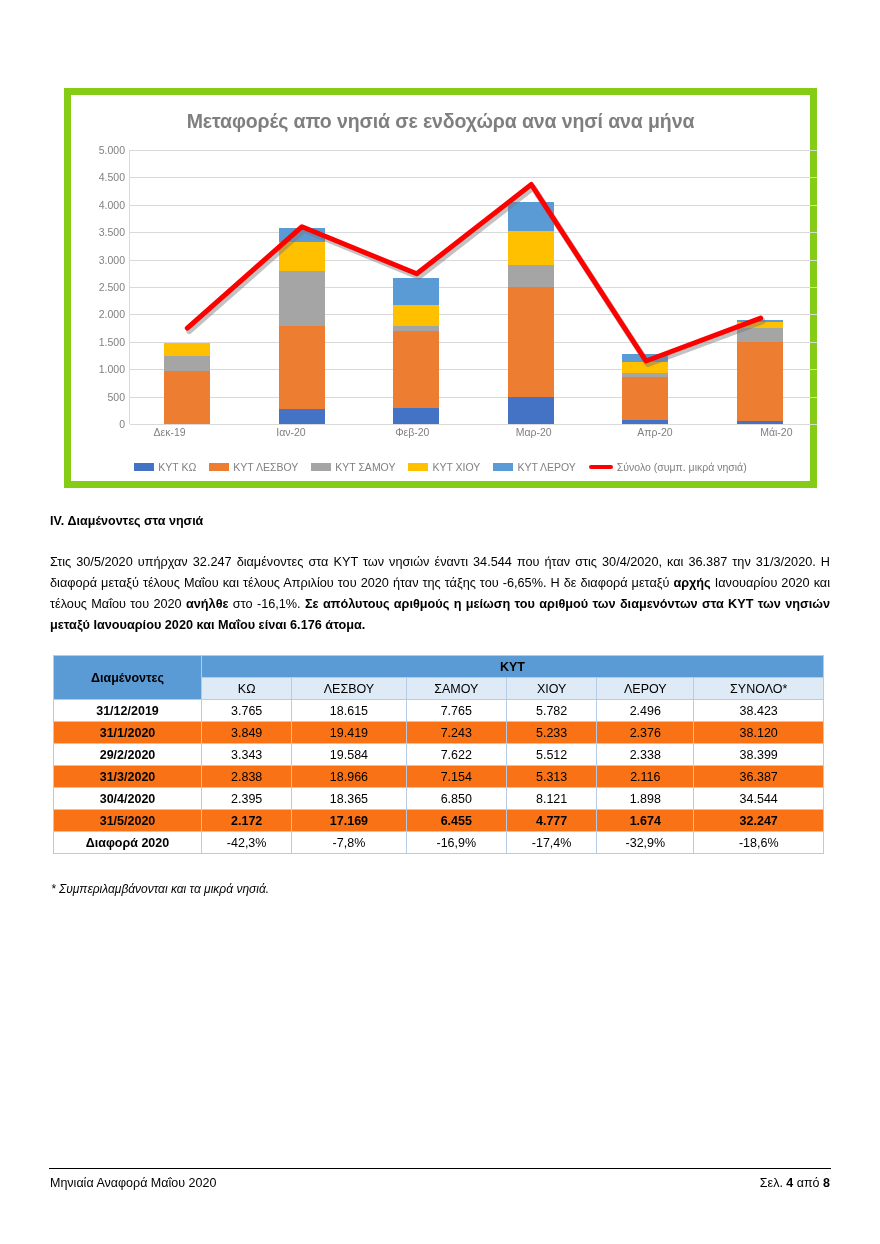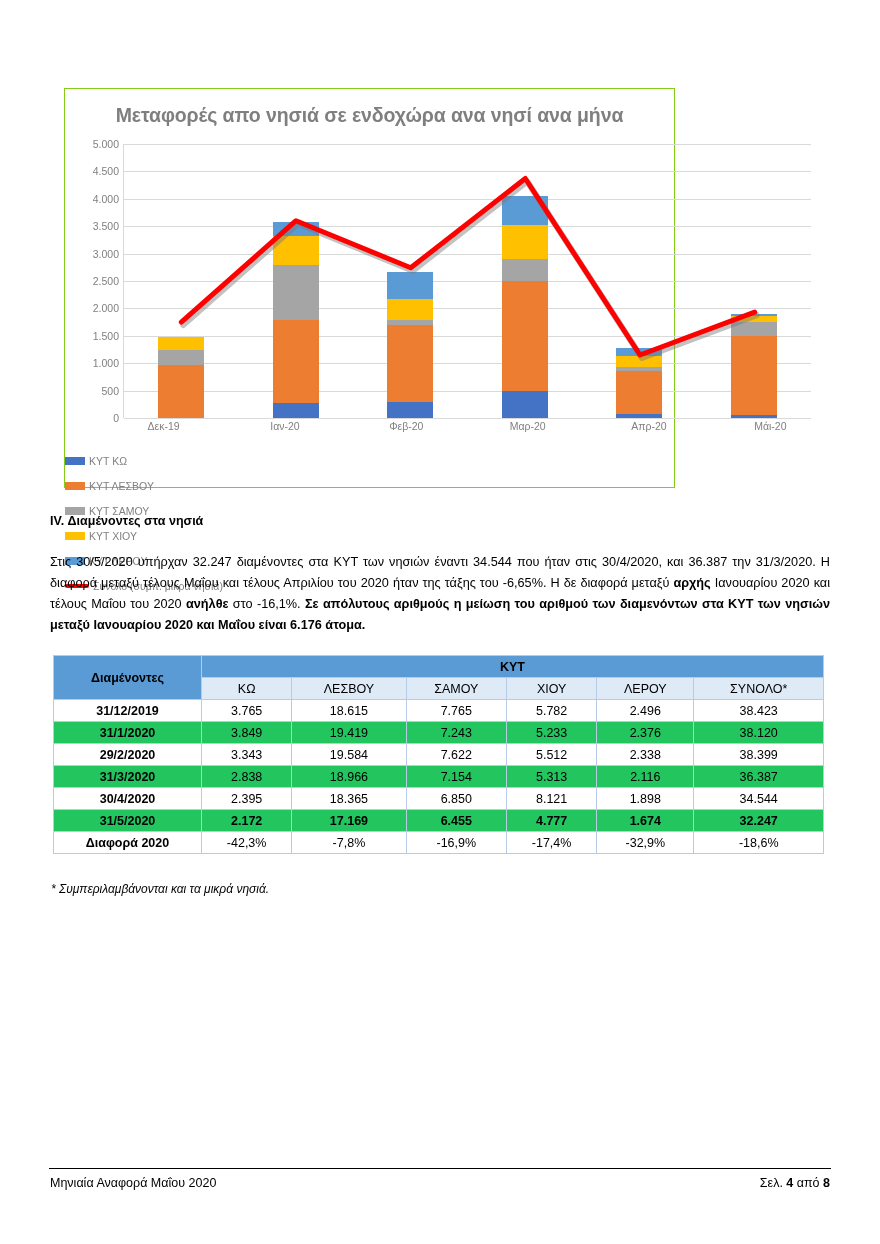--- a/index.html
+++ b/index.html
@@ -14,22 +14,22 @@
     position: relative;
     overflow: hidden;
   }
 
   .page { position: relative; width: 880px; height: 1244px; }
 
   
   .chart-card {
     position: absolute;
     left: 64px; top: 88px;
-    width: 611px; height: 400px;
-    border: 1px solid #84cc16;
+    width: 753px; height: 400px;
+    border: 7px solid #84cc16;
     background: #ffffff;
   }
   .chart-title {
     text-align: center;
     font-size: 19.5px;
     font-weight: bold;
     color: #7f7f7f;
     padding-top: 17px;
     letter-spacing: -0.1px;
     line-height: 1;
@@ -113,21 +113,20 @@
   
   .legend {
     position: absolute;
     left: 0; right: 0;
     top: 366px;
     display: flex;
     justify-content: center;
     gap: 13px;
     font-size: 10.5px;
     color: #808080;
-    flex-direction: column;
   }
   .legend-item { display: flex; align-items: center; gap: 4px; white-space: nowrap; }
   .swatch { width: 20px; height: 8px; display: inline-block; }
   .swatch-line { width: 24px; height: 4px; display: inline-block; border-radius: 2px; }
 
   
   .sec-head {
     position: absolute;
     left: 50px; top: 514px;
     font-size: 12.5px;
@@ -170,21 +169,21 @@
   }
   th.sub {
     background: #deeaf6;
     color: #000000;
     font-weight: normal;
     font-size: 12.5px;
     border: 1px solid #b7cce4;
     height: 24px;
   }
   td.rowhead { font-weight: bold; width: 148px; }
-  tr.alt td { background: #22c55e; }
+  tr.alt td { background: #f97316; }
   tr.bold-row td { font-weight: bold; }
   .footnote {
     position: absolute;
     left: 51px; top: 882px;
     font-size: 12px;
     font-style: italic;
   }
 
   
   .foot-rule {

